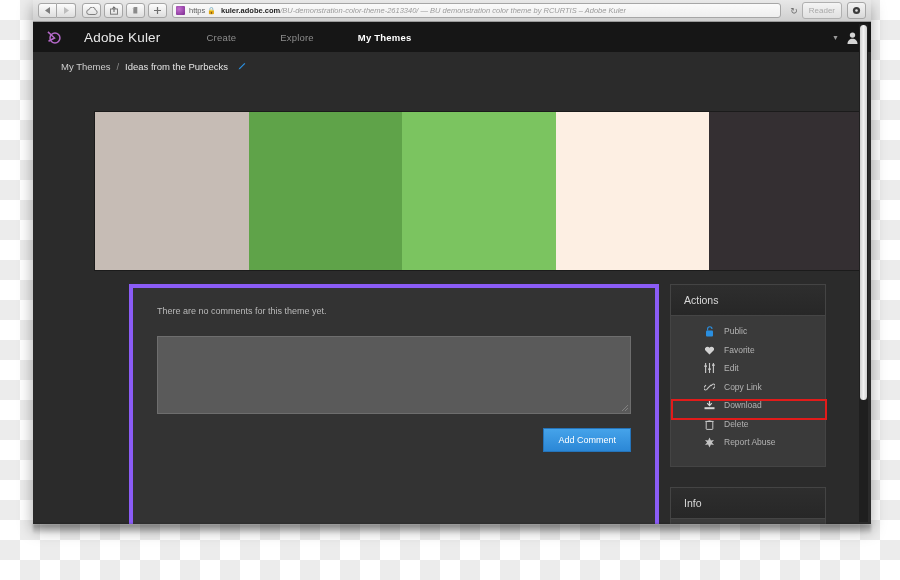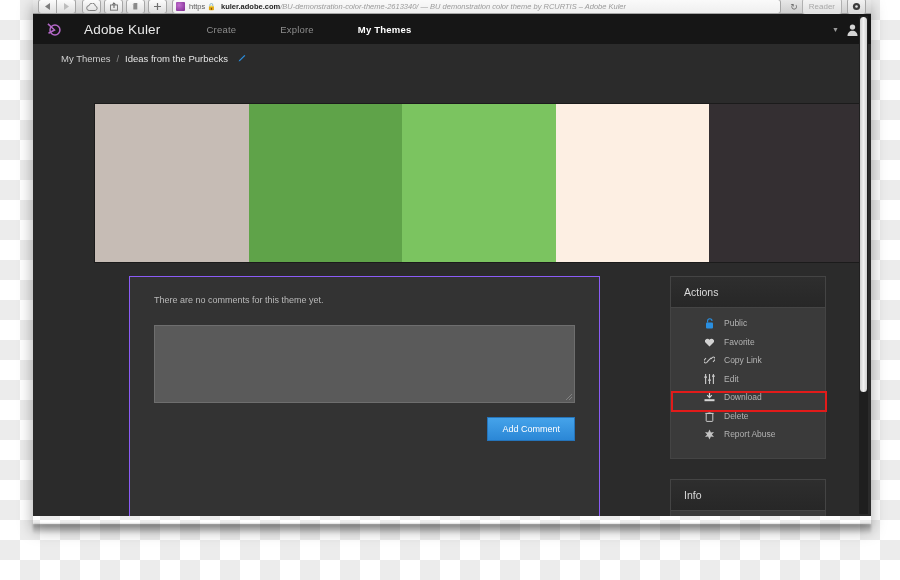--- a/index.html
+++ b/index.html
@@ -15,21 +15,21 @@
     position:relative;
   }
   
   #window{
     position:absolute;left:33px;top:0;width:838px;height:524px;
     overflow:hidden;
     box-shadow:0 6px 14px rgba(0,0,0,.35);
   }
   
   #toolbar{
-    position:relative;height:14px;width:100%;
+    position:relative;height:22px;width:100%;
     background:linear-gradient(#e8e8e8,#cfcfcf);
     border-bottom:1px solid #9a9a9a;
     display:flex;align-items:center;box-sizing:border-box;padding:0 5px;
   }
   .tbtn{
     height:15px;min-width:19px;box-sizing:border-box;
     background:linear-gradient(#fcfcfc,#dedede);
     border:1px solid #a6a6a6;border-radius:3px;
     display:flex;align-items:center;justify-content:center;
     margin-right:3px;font-size:9px;color:#555;line-height:1;
@@ -83,22 +83,22 @@
   #bc-name{color:#e4e4e4;}
   #bc-edit{margin-left:9px;display:inline-flex;}
   
   #swatchbar{
     position:absolute;left:62px;top:90px;width:768px;height:158px;
     display:flex;box-shadow:0 0 0 1px #1b1b1b;
   }
   .swatch{height:100%;}
   
   #commentspanel{
-    position:absolute;left:96px;top:262px;width:471px;height:262px;
-    background:#333333;border:1px solid #8b5cf6;box-sizing:border-box;
+    position:absolute;left:96px;top:262px;width:530px;height:262px;
+    background:#333333;border:4px solid #8b5cf6;box-sizing:border-box;
     padding:18px 24px 0 24px;
   }
   #nocomments{font-size:9px;color:#b9b9b9;}
   #commentbox{
     margin-top:20px;height:78px;width:100%;box-sizing:border-box;
     background:#5a5a5a;border:1px solid #6e6e6e;position:relative;
   }
   #resizehandle{position:absolute;right:1px;bottom:1px;width:8px;height:8px;opacity:.5;}
   #btnrow{display:flex;justify-content:flex-end;margin-top:14px;}
   #addcomment{
@@ -267,38 +267,38 @@
               <svg width="11" height="10" viewBox="0 0 11 10">
                   <path d="M5.5 9.4 1 5.1a2.6 2.6 0 0 1 4.5-2.4A2.6 2.6 0 0 1 10 5.1z" fill="#d2d2d2"></path>
                 </svg>
             </span>
             <span class="lbl">Favorite</span>
           </div>
 
           <div class="action">
             <span class="ico">
               <svg width="11" height="10" viewBox="0 0 11 10">
-                  <path d="M4 6.2 2.6 7.6a1.8 1.8 0 0 1-2.5-2.5L2 3.2" fill="none" stroke="#c9c9c9" stroke-width="1.1"></path>
-                  <path d="M7 3.8 8.4 2.4a1.8 1.8 0 0 1 2.5 2.5L9 6.8" fill="none" stroke="#c9c9c9" stroke-width="1.1"></path>
-                  <path d="M3.8 6.2 7.2 2.8" stroke="#c9c9c9" stroke-width="1.1"></path>
-                </svg>
-            </span>
-            <span class="lbl">Copy Link</span>
-          </div>
-
-          <div class="action">
-            <span class="ico">
-              <svg width="11" height="10" viewBox="0 0 11 10">
                   <path d="M1.6 0v10M5.5 0v10M9.4 0v10" stroke="#c9c9c9" stroke-width="1.1"></path>
                   <rect x="0.3" y="2.4" width="2.6" height="1.5" fill="#c9c9c9"></rect>
                   <rect x="4.2" y="5.4" width="2.6" height="1.5" fill="#c9c9c9"></rect>
                   <rect x="8.1" y="1.4" width="2.6" height="1.5" fill="#c9c9c9"></rect>
                 </svg>
             </span>
             <span class="lbl">Edit</span>
+          </div>
+
+          <div class="action">
+            <span class="ico">
+              <svg width="11" height="10" viewBox="0 0 11 10">
+                  <path d="M4 6.2 2.6 7.6a1.8 1.8 0 0 1-2.5-2.5L2 3.2" fill="none" stroke="#c9c9c9" stroke-width="1.1"></path>
+                  <path d="M7 3.8 8.4 2.4a1.8 1.8 0 0 1 2.5 2.5L9 6.8" fill="none" stroke="#c9c9c9" stroke-width="1.1"></path>
+                  <path d="M3.8 6.2 7.2 2.8" stroke="#c9c9c9" stroke-width="1.1"></path>
+                </svg>
+            </span>
+            <span class="lbl">Copy Link</span>
           </div>
 
           <div class="action">
             <span class="ico">
               <svg width="11" height="10" viewBox="0 0 11 10">
                   <path d="M5.5 0v5.2M3.2 3.2 5.5 5.6 7.8 3.2" fill="none" stroke="#d6d6d6" stroke-width="1.2"></path>
                   <rect x="0.5" y="7.2" width="10" height="2" fill="#d6d6d6"></rect>
                 </svg>
             </span>
             <span class="lbl">Download</span>

